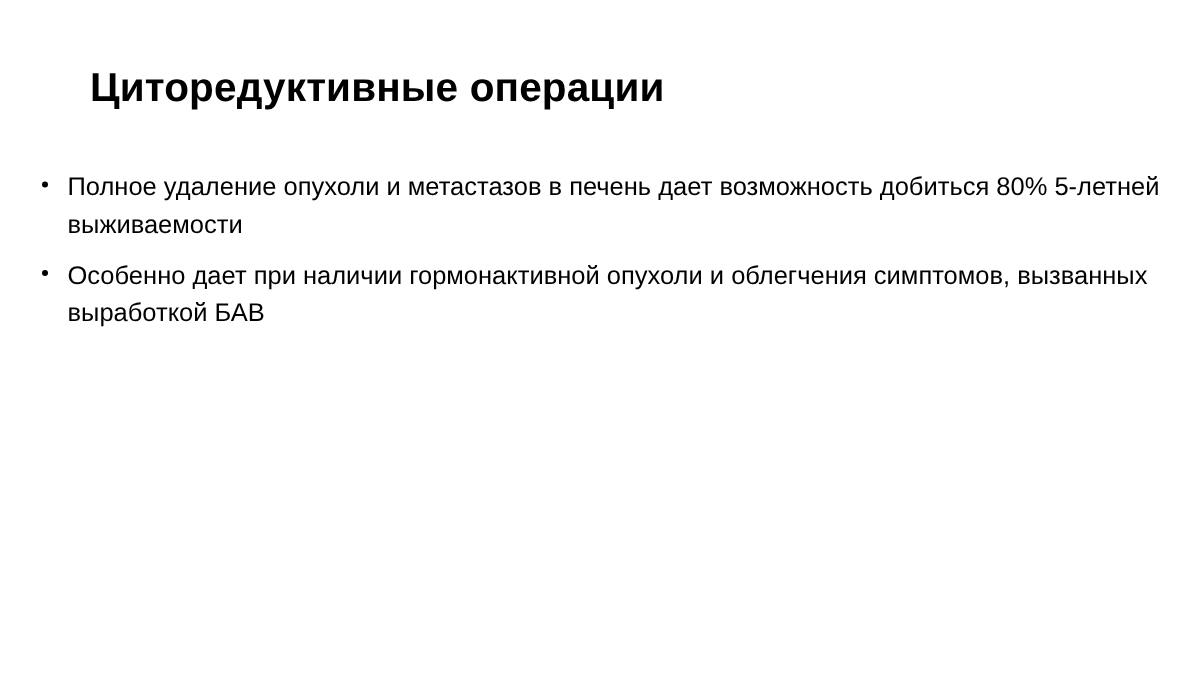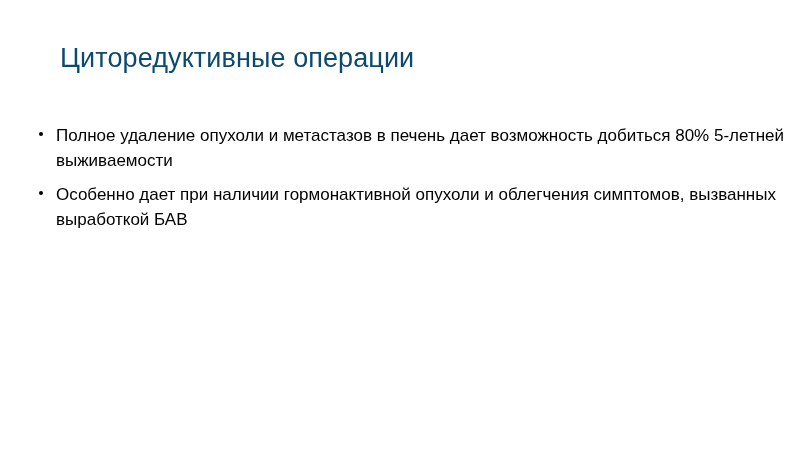--- a/index.html
+++ b/index.html
@@ -20,31 +20,31 @@
     background: #ffffff;
     box-sizing: border-box;
   }
   .slide-title {
     position: absolute;
     left: 60px;
     top: 41px;
     width: 690px;
     font-size: 27px;
     line-height: 34px;
-    color: #0c4a6e;
-    font-weight: normal;
+    color: #000000;
+    font-weight: bold;
     letter-spacing: 0.1px;
   }
   .bullet-list {
     position: absolute;
     left: 22px;
     top: 112px;
     width: 760px;
     list-style: none;
-    margin: 11px;
+    margin: 0;
     padding: 0;
   }
   .bullet-item {
     position: relative;
     padding-left: 23px;
     margin-bottom: 9px;
     font-size: 17px;
     line-height: 25px;
     color: #000000;
   }

